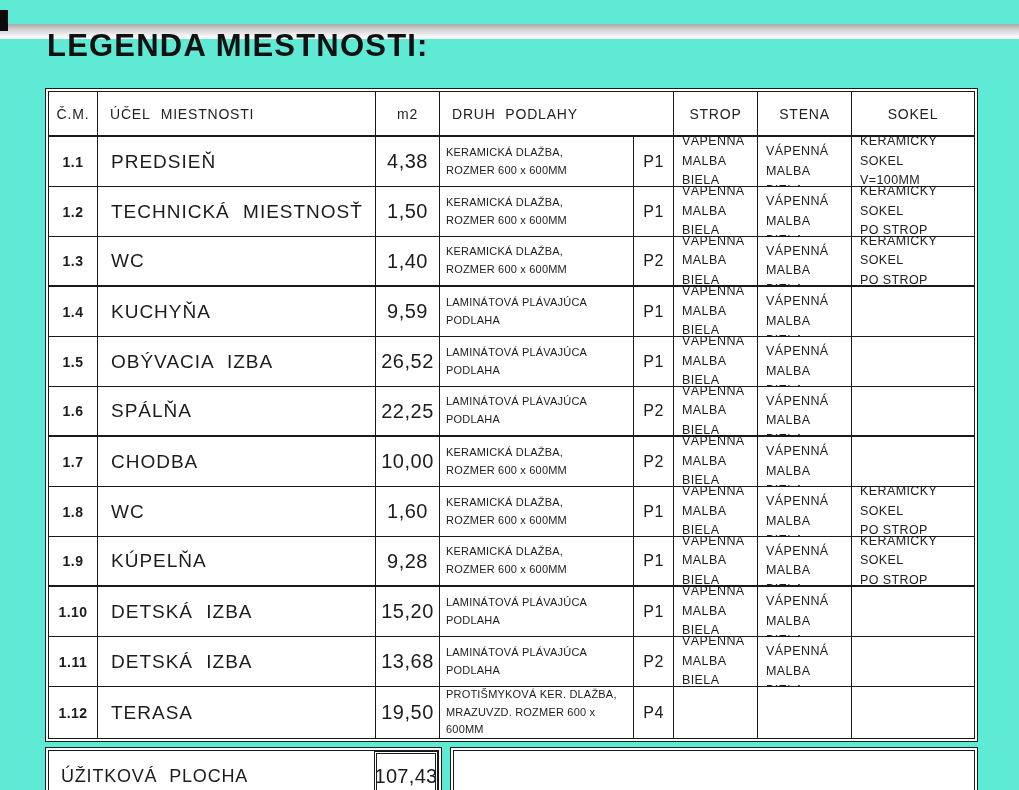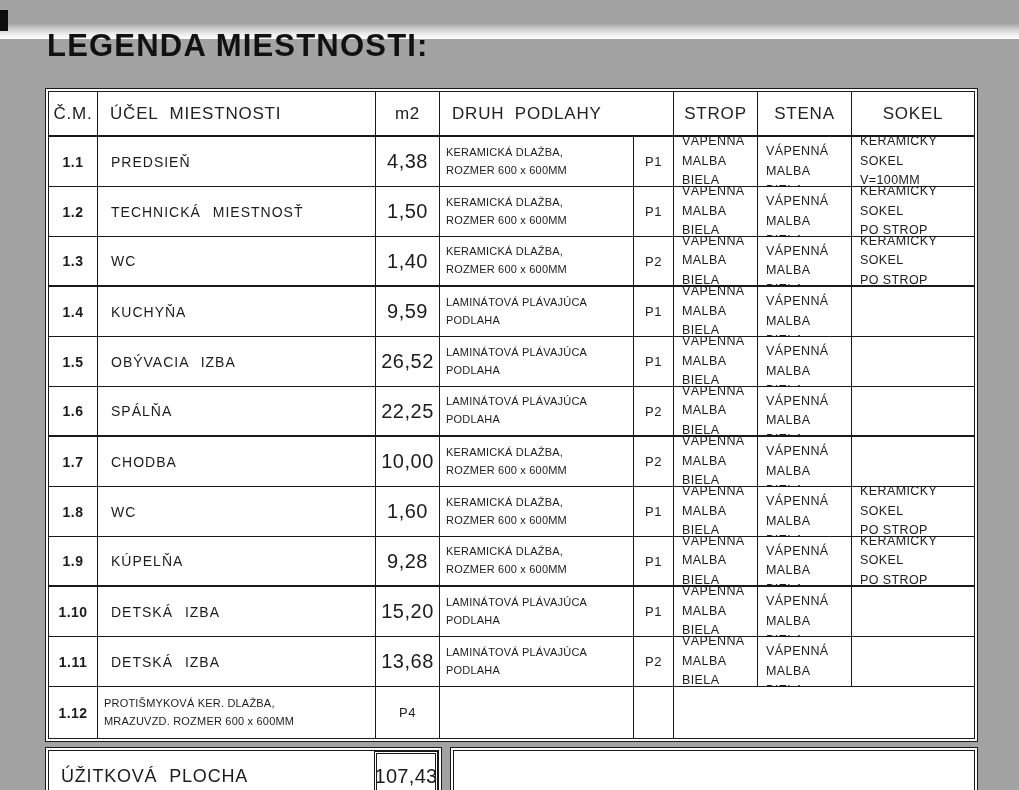--- a/index.html
+++ b/index.html
@@ -1,17 +1,17 @@
 <!DOCTYPE html>
 <html><head>
 <meta charset="utf-8">
 <style>
   html,body{margin:0;padding:0;}
   body{background:#ffffff;font-family:"Liberation Sans","DejaVu Sans",sans-serif;color:#1c1c1c;}
-  .page{position:relative;width:1019px;height:790px;overflow:hidden;background:#a3a3a3;}
+  .page{position:relative;width:1019px;height:790px;overflow:hidden;background:#5eead4;}
 
   
   .top-band{position:absolute;left:0;top:24px;width:1019px;height:15px;
     background:linear-gradient(to bottom,#a9a9a9 0%,#cfcfcf 35%,#f2f2f2 75%,#ffffff 100%);}
   .top-black{position:absolute;left:0;top:10px;width:8px;height:21px;background:#0c0c0c;}
 
   .title{position:absolute;left:47px;top:28px;margin:0;font-size:31px;font-weight:700;
     letter-spacing:1.2px;color:#111;white-space:nowrap;}
 
   
@@ -20,31 +20,31 @@
   .tbl-inner{width:100%;height:100%;box-sizing:border-box;border:1px solid #1a1a1a;}
   .grid{display:grid;width:100%;height:100%;
     grid-template-columns:49px 278px 64px 194px 40px 84px 94px 1fr;
     grid-template-rows:45px repeat(11,50px) 1fr;}
   .gcell{box-sizing:border-box;border-right:1px solid #1a1a1a;border-bottom:1px solid #1a1a1a;
     display:flex;flex-direction:column;justify-content:center;white-space:pre-line;overflow:hidden;}
   .gcell.last-col{border-right:none;}
   .gcell.last-row{border-bottom:none;}
   .gcell.thick{border-bottom-width:2px;}
 
-  .hcell{font-size:17px;letter-spacing:0.8px;color:#222;border-bottom-width:2px;}
+  .hcell{font-size:14px;letter-spacing:0.8px;color:#222;border-bottom-width:2px;}
   .hc-center{align-items:center;}
   .hc-left{padding-left:12px;}
   .hc-floor{grid-column:4 / span 2;word-spacing:5px;}
   .hc-purpose{word-spacing:6px;}
 
   .c-num{align-items:center;font-size:14px;letter-spacing:0.5px;font-weight:bold;}
-  .c-name{padding-left:13px;font-size:14px;letter-spacing:1px;word-spacing:7px;}
+  .c-name{padding-left:13px;font-size:19px;letter-spacing:1px;word-spacing:7px;}
   .c-area{align-items:center;font-size:20px;letter-spacing:0.5px;}
   .c-floor{padding-left:6px;padding-right:12px;font-size:11px;letter-spacing:0.2px;line-height:1.6;}
-  .c-pcode{align-items:center;font-size:13px;letter-spacing:0.5px;}
+  .c-pcode{align-items:center;font-size:16px;letter-spacing:0.5px;}
   .c-wall,.c-ceil,.c-sok{padding-left:8px;padding-right:2px;font-size:12.5px;letter-spacing:0.4px;line-height:1.55;}
 
   
   .foot-a{position:absolute;left:45px;top:747px;width:397px;height:58px;
     box-sizing:border-box;border:1px solid #1a1a1a;padding:2px;background:#fff;}
   .foot-a-inner{width:100%;height:100%;box-sizing:border-box;border:1px solid #1a1a1a;
     display:flex;align-items:stretch;}
   .foot-label{flex:1;display:flex;align-items:center;padding-left:12px;font-size:18px;
     letter-spacing:0.8px;word-spacing:6px;}
   .foot-value-box{width:64px;box-sizing:border-box;border:1px solid #1a1a1a;padding:1px;}
@@ -188,20 +188,22 @@
           <div class="gcell c-name">DETSKÁ  IZBA</div>
           <div class="gcell c-area">13,68</div>
           <div class="gcell c-floor">LAMINÁTOVÁ PLÁVAJÚCA PODLAHA</div>
           <div class="gcell c-pcode">P2</div>
           <div class="gcell c-wall">VÁPENNÁ
 MALBA BIELA</div>
           <div class="gcell c-ceil">SDK + VÁPENNÁ
 MALBA BIELA</div>
           <div class="gcell c-sok last-col"></div>
           <div class="gcell c-num last-row">1.12</div>
+          <div class="gcell c-name last-row">TERASA</div>
+          <div class="gcell c-area last-row">19,50</div>
           <div class="gcell c-floor last-row">PROTIŠMYKOVÁ KER. DLAŽBA,
 MRAZUVZD. ROZMER 600 x 600MM</div>
           <div class="gcell c-pcode last-row">P4</div>
           <div class="gcell c-wall last-row"></div>
           <div class="gcell c-ceil last-row"></div>
           <div class="gcell c-sok last-col last-row"></div>
         </div>
     </div>
   </div>
 

